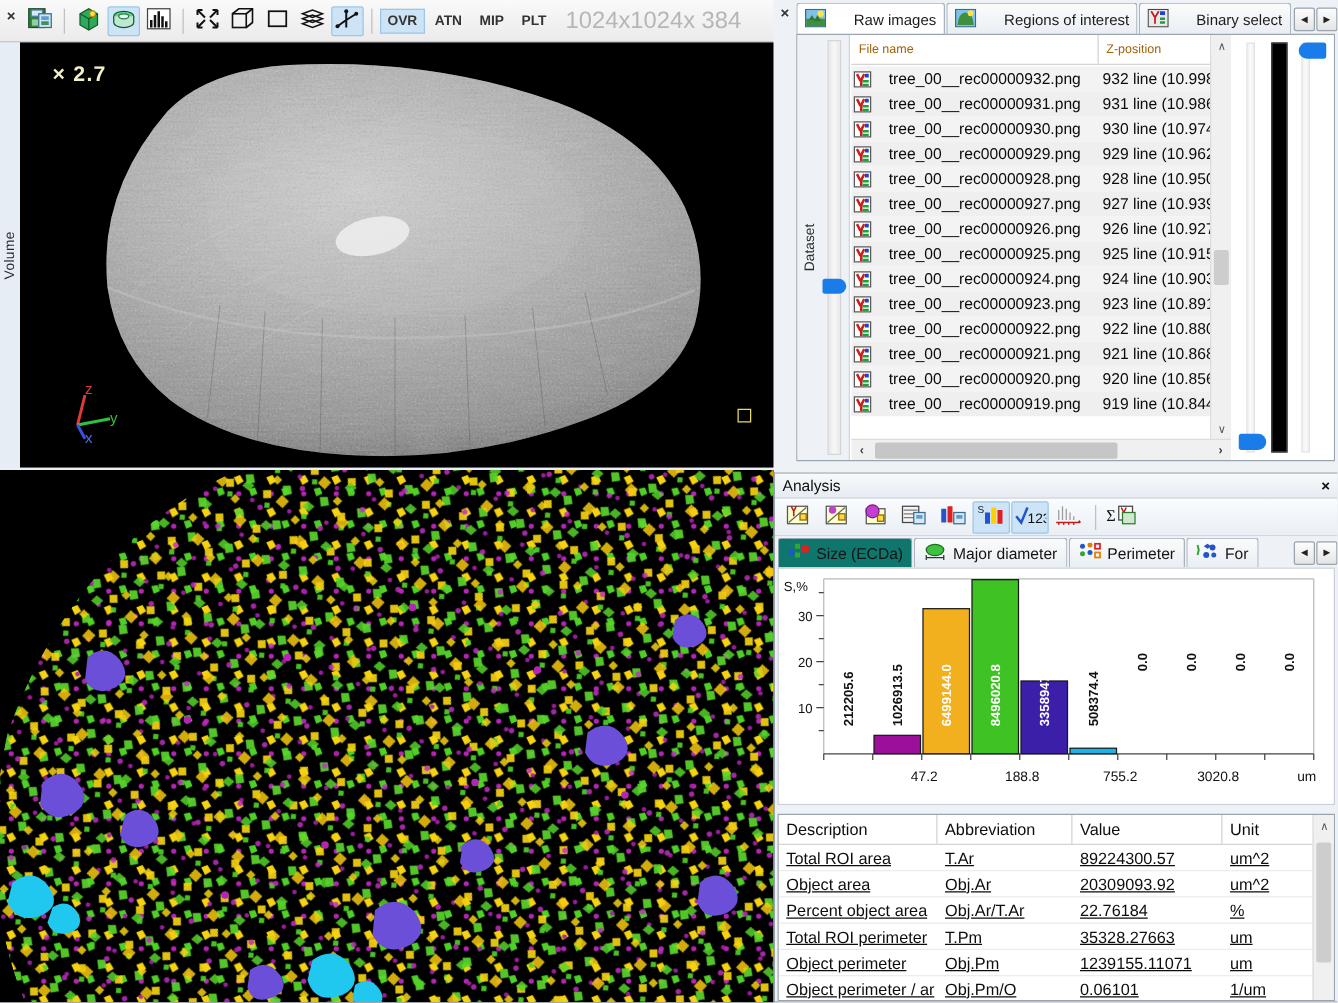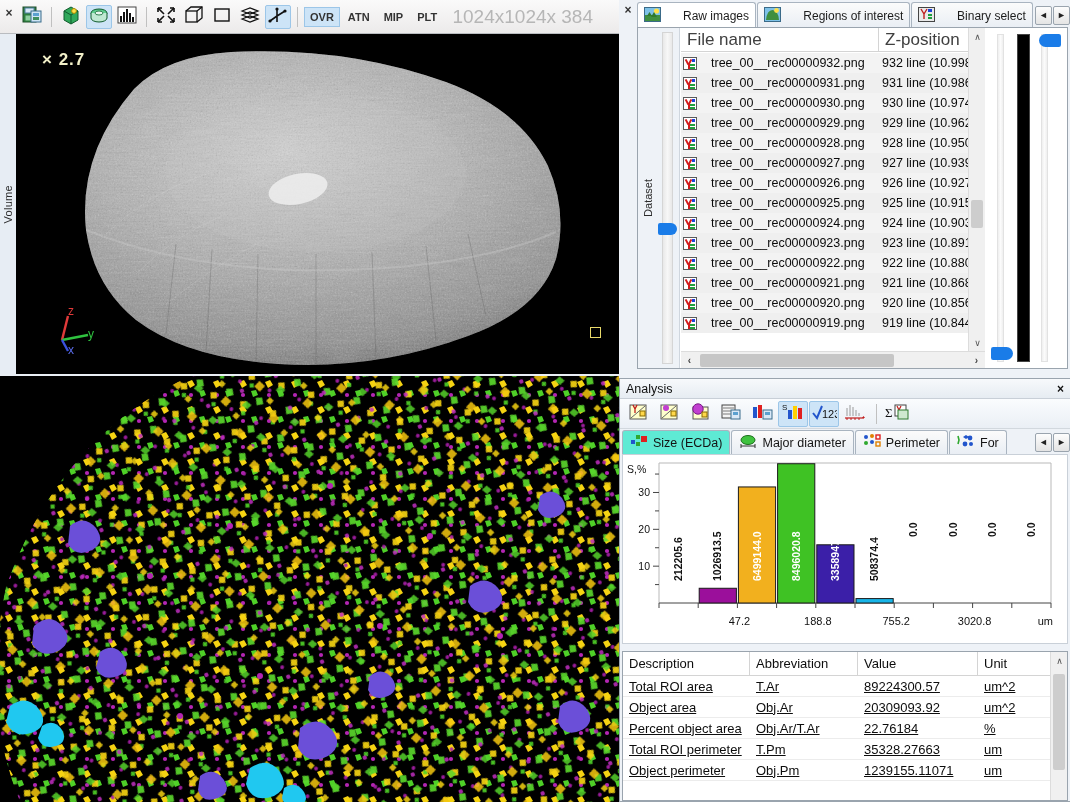--- a/index.html
+++ b/index.html
@@ -153,21 +153,21 @@
   .ds-list {
     position: absolute; left: 43px; top: 0; right: 82px; bottom: 0;
     background: #fff; overflow: hidden;
   }
   .ds-header {
     display: flex; height: 24px; align-items: stretch;
     background: #ffffff; border-bottom: 1px solid #d4d4d4;
   }
   .ds-th {
     display: flex; align-items: center; padding: 0 6px;
-    font-size: 17px; color: #404040;
+    font-size: 10px; color: #a16207;
     border-right: 1px solid #d4d4d4;
   }
   .ds-th.c1 { width: 198px; }
   .ds-th.c2 { flex: 1; }
   .ds-rows { position: absolute; top: 25px; left: 0; right: 0; bottom: 0; overflow: hidden; }
   .ds-row {
     display: flex; align-items: center; height: 20px;
     font-size: 12.5px; color: #0b0b0b;
     background: #efefef;
   }
@@ -263,21 +263,21 @@
     height: 25px; display: flex; align-items: stretch;
     background: #eef2f7; padding-left: 2px; padding-top: 1px;
   }
   .an-tab {
     display: flex; align-items: center; gap: 5px; padding: 0 7px;
     background: linear-gradient(#fbfbfb,#e9eef4);
     border: 1px solid #a9b4c0; border-bottom: none;
     border-radius: 3px 3px 0 0; margin-right: 1px;
     font-size: 12.5px; color: #141414; white-space: nowrap; overflow: hidden;
   }
-  .an-tab.active { background: #5eead4; }
+  .an-tab.active { background: #0f766e; }
 
   .chart-area {
     position: relative; height: 190px; margin: 0 2px;
     background: #ffffff; border: 1px solid #c9d0d8;
   }
   .chart-svg { display: block; }
 
   .stats-wrap {
     position: absolute; left: 2px; right: 2px; top: 272px; bottom: 0;
     background: #fff; border: 1px solid #9aa4ae; overflow: hidden;
@@ -1072,20 +1072,26 @@
               <div class="st-cell c-abbr">T.Pm</div>
               <div class="st-cell c-val">35328.27663</div>
               <div class="st-cell c-unit">um</div>
             </div>
             <div class="st-row">
               <div class="st-cell c-desc">Object perimeter</div>
               <div class="st-cell c-abbr">Obj.Pm</div>
               <div class="st-cell c-val">1239155.11071</div>
               <div class="st-cell c-unit">um</div>
             </div>
+            <div class="st-row">
+              <div class="st-cell c-desc">Object perimeter / ar</div>
+              <div class="st-cell c-abbr">Obj.Pm/O</div>
+              <div class="st-cell c-val">0.06101</div>
+              <div class="st-cell c-unit">1/um</div>
+            </div>
           </div>
         <div class="st-vscroll">
           <div class="sb-arrow">∧</div>
           <div class="sb-thumb" style="top:22px;height:96px;"></div>
         </div>
       </div>
     </div>
   </div>
 </div>
 

